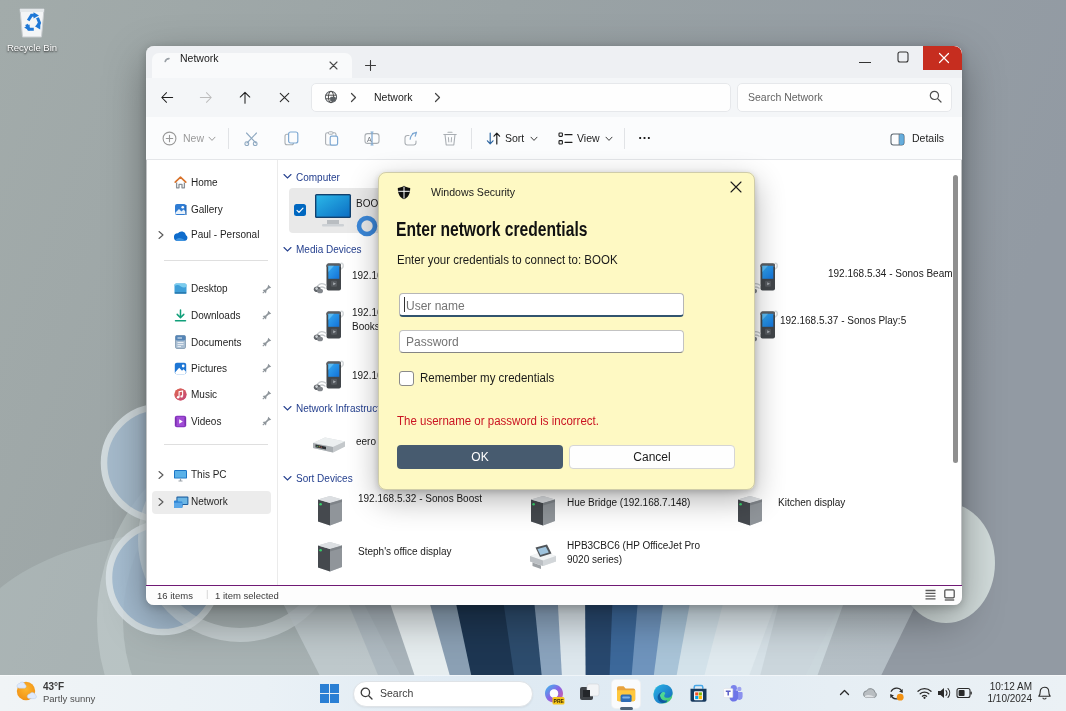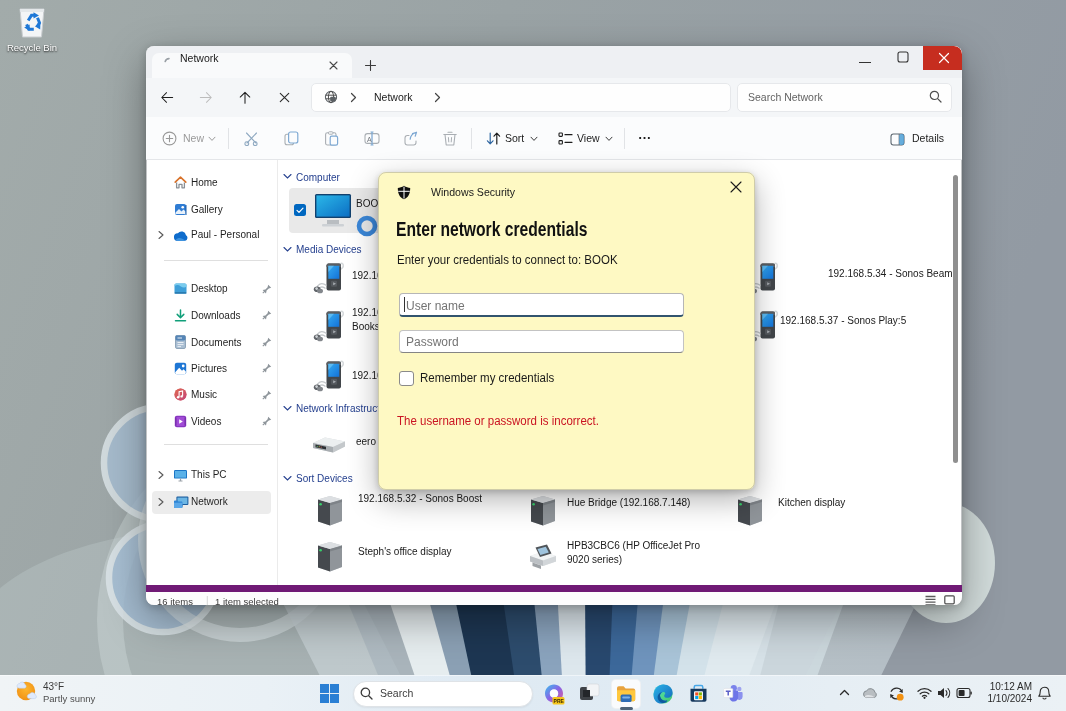--- a/index.html
+++ b/index.html
@@ -7,21 +7,21 @@
 .abs{position:absolute;}
 #wall{position:absolute;left:0;top:0;}
 
 #win{position:absolute;left:146px;top:46px;width:816px;height:559px;border-radius:8px;background:#fff;box-shadow:0 14px 42px rgba(0,0,0,.36),0 2px 8px rgba(0,0,0,.2);outline:1px solid rgba(100,105,110,.4);outline-offset:-1px;}
 #winclip{position:absolute;inset:0;border-radius:8px;overflow:hidden;}
 #tabstrip{position:absolute;left:0;top:0;width:816px;height:32px;background:#eef0f3;}
 #tab{position:absolute;left:6px;top:7px;width:200px;height:25px;background:#f9fafb;border-radius:7px 7px 0 0;}
 #tabtitle{position:absolute;left:34px;top:6px;font-size:10.5px;color:#1b1b1b;}
 #navrow{position:absolute;left:0;top:32px;width:816px;height:39px;background:#f4f6f8;}
 #toolbar{position:absolute;left:0;top:71px;width:816px;height:43px;background:#fbfcfd;border-bottom:1px solid #e4e6e9;}
-#statusbar{position:absolute;left:0;top:539px;width:816px;height:20px;background:#fdfdfd;border-top:7px solid #701a75;font-size:9.5px;color:#3a3a3a;}
+#statusbar{position:absolute;left:0;top:539px;width:816px;height:20px;background:#fdfdfd;border-top:1px solid #701a75;font-size:9.5px;color:#3a3a3a;}
 #sidebar-sep{position:absolute;left:131px;top:114px;width:1px;height:425px;background:#ebebeb;}
 .pill{position:absolute;background:#fefefe;border:1px solid #e6e8eb;border-radius:5px;}
 .sbtx{position:absolute;font-size:10px;color:#1f1f1f;}
 .grphdr{position:absolute;font-size:10px;color:#26418f;}
 .itemtxt{position:absolute;font-size:10px;color:#202020;line-height:13.5px;}
 .ctr{display:flex;align-items:center;justify-content:center;}
 
 #dlg{position:absolute;left:378px;top:172px;width:377px;height:318px;background:#fef9c3;border-radius:8px;box-shadow:0 10px 30px rgba(0,0,0,.3),0 2px 6px rgba(0,0,0,.18);outline:1px solid rgba(120,120,120,.35);outline-offset:-1px;}
 
 #taskbar{position:absolute;left:0;top:675px;width:1066px;height:36px;border-top:1px solid rgba(255,255,255,.5);background:linear-gradient(90deg,#f0f4f6 0%,#eaf1f6 25%,#dfeaf3 45%,#e0ebf3 62%,#e6eef4 78%,#ebf1f5 100%);}
@@ -468,37 +468,39 @@
  <div id="dlgtitle" class="abs" style="left:18px;top:46px;font-size:19.5px;font-weight:bold;color:#111;transform:scaleX(.803);transform-origin:0 0;white-space:nowrap;">Enter network credentials</div>
  <div id="dlgsub" class="abs" style="left:19px;top:80px;font-size:13.5px;color:#1a1a1a;transform:scaleX(.852);transform-origin:0 0;white-space:nowrap;">Enter your credentials to connect to: BOOK</div>
  <div class="abs" style="left:21px;top:121px;width:285px;height:24px;background:#fff;border:1px solid #b6b6b6;border-bottom:2px solid #32546e;border-radius:4px;"></div>
  <div class="abs" style="left:26px;top:125px;width:1px;height:15px;background:#333;"></div>
  <div class="abs" style="left:28px;top:127px;font-size:12px;color:#747474;">User name</div>
  <div class="abs" style="left:21px;top:158px;width:285px;height:23px;background:#fff;border:1px solid #c3c3c3;border-bottom:1px solid #858585;border-radius:4px;"></div>
  <div class="abs" style="left:28px;top:163px;font-size:12px;color:#747474;">Password</div>
  <div class="abs" style="left:21px;top:199px;width:15px;height:15px;background:#fff;border:1px solid #8a8a8a;border-radius:3px;"></div>
  <div class="abs" style="left:42px;top:199px;font-size:12.5px;color:#1a1a1a;transform:scaleX(.92);transform-origin:0 0;white-space:nowrap;">Remember my credentials</div>
  <div class="abs" style="left:19px;top:242px;font-size:12.5px;color:#ca1422;transform:scaleX(.92);transform-origin:0 0;white-space:nowrap;">The username or password is incorrect.</div>
+ <div class="abs ctr" style="left:19px;top:273px;width:166px;height:24px;background:#475b6f;border-radius:4px;font-size:12px;color:#fff;">OK</div>
+ <div class="abs ctr" style="left:191px;top:273px;width:166px;height:24px;background:#fefefe;border:1px solid #d5d5d5;border-radius:4px;font-size:12px;color:#1a1a1a;">Cancel</div>
 </div>
 
 <div id="taskbar">
  <svg class="abs" style="left:15px;top:5px;" width="22" height="20" viewBox="0 0 22 20">
   <defs>
         <radialGradient id="sun" cx=".5" cy=".4" r=".7">
           <stop offset="0" stop-color="#fdb62e"></stop>
           <stop offset="1" stop-color="#ef8d12"></stop>
         </radialGradient>
       </defs>
   <circle cx="11" cy="10" r="9.2" fill="url(#sun)"></circle>
   <g fill="#dfeafc" stroke="#b4c8e8" stroke-width=".5">
    <path d="M2.2 5.8 A2.4 2.4 0 0 1 4.4 2.6 A3 3 0 0 1 10 3.4 A2 2 0 0 1 9.6 7.2 H4.2 A2.2 2.2 0 0 1 2.2 5.8"></path>
    <path d="M12.4 16.2 A2.4 2.4 0 0 1 14.6 13 A3 3 0 0 1 20.2 13.8 A2 2 0 0 1 19.8 17.6 H14.4 A2.2 2.2 0 0 1 12.4 16.2"></path>
   </g>
  </svg>
- <div class="abs" style="left:43px;top:4.5px;font-size:10px;color:#3a3a3a;">43°F</div>
+ <div class="abs" style="left:43px;top:4.5px;font-size:10px;color:#3a3a3a;font-weight:bold;">43°F</div>
  <div class="abs" style="left:43px;top:16.5px;font-size:9.5px;color:#4f4f4f;">Partly sunny</div>
  <svg class="abs" style="left:320px;top:8px;" width="19" height="19" viewBox="0 0 19 19">
   <rect x="0" y="0" width="9" height="9" fill="#2a7fd4"></rect>
       <rect x="10" y="0" width="9" height="9" fill="#2a7fd4"></rect>
   <rect x="0" y="10" width="9" height="9" fill="#2a7fd4"></rect>
       <rect x="10" y="10" width="9" height="9" fill="#2a7fd4"></rect>
  </svg>
  <div class="abs" style="left:353px;top:5px;width:180px;height:26px;background:#fff;border:1px solid #dfe3e7;border-radius:13px;box-shadow:0 1px 2px rgba(0,0,0,.06);"></div>
  <svg class="abs" style="left:360px;top:11px;" width="13" height="13" viewBox="0 0 13 13">
       <circle cx="5.4" cy="5.4" r="4.2" fill="none" stroke="#3a3a3a" stroke-width="1.3"></circle>

